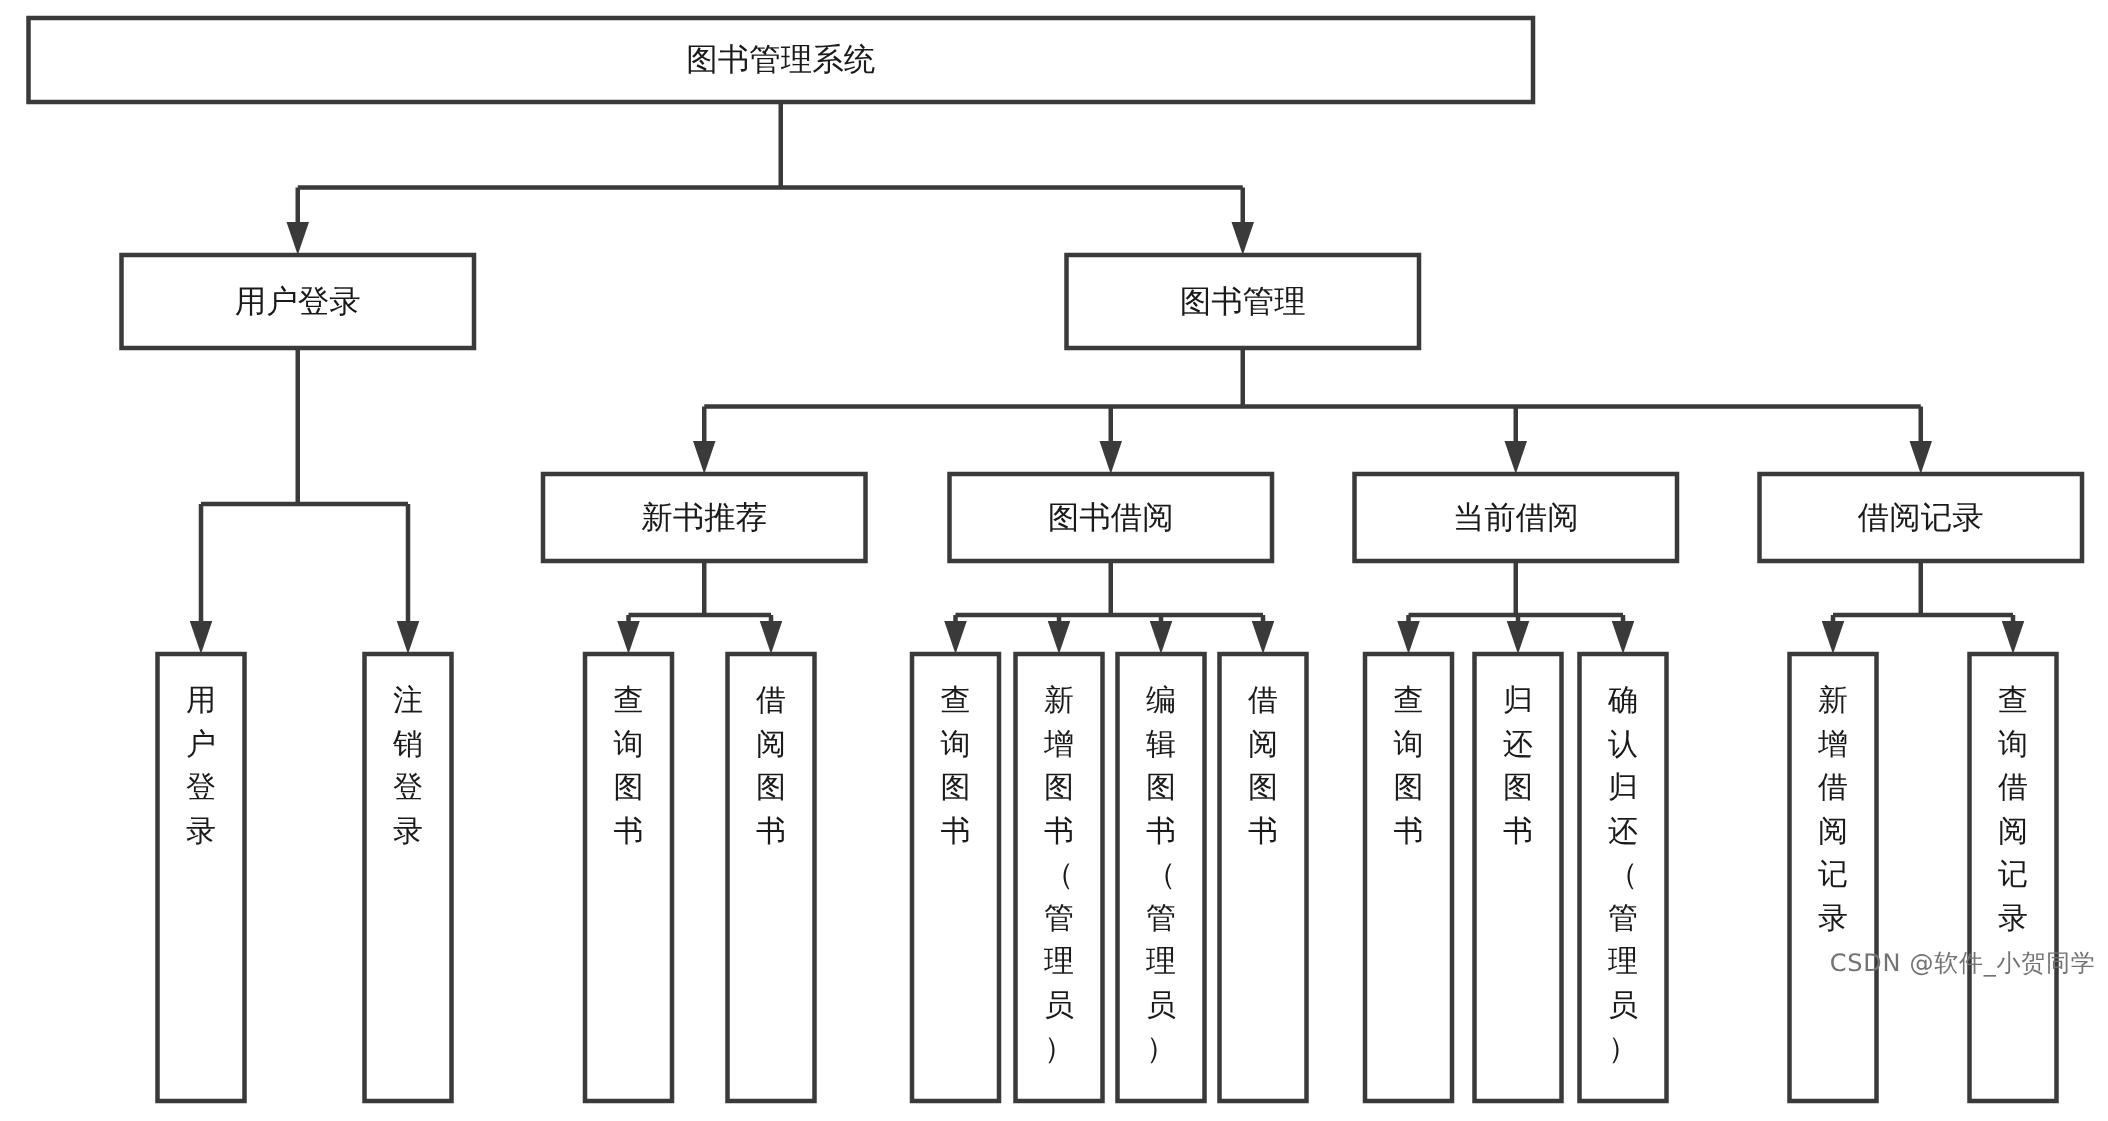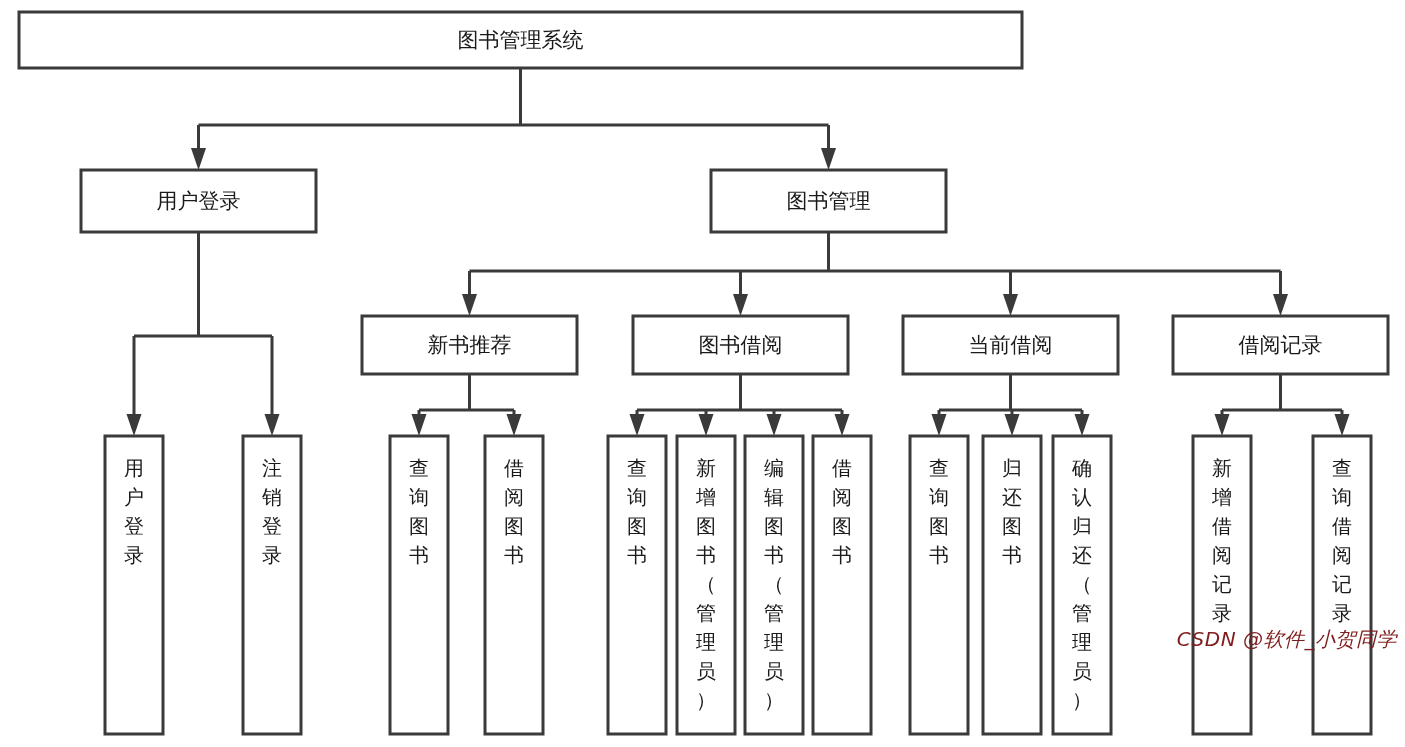--- a/index.html
+++ b/index.html
@@ -53,27 +53,26 @@
   }
   .connector-arrowhead {
     fill: #3a3a3a;
     stroke: none;
   }
   .watermark-text {
     position: absolute;
     right: 8px;
     bottom: 6px;
     font-family: "DejaVu Sans", "Liberation Sans", sans-serif;
-    font-size: 20px;
-    color: #7f1d1d;
+    font-size: 16px;
+    color: #737373;
     letter-spacing: 0.5px;
     user-select: none;
     pointer-events: none;
     white-space: nowrap;
-    font-style: italic;
   }
 </style>
 </head>
 <body>
 
 <div id="diagram-root">
   <svg class="diagram-canvas" viewBox="0 0 1405 747" xmlns="http://www.w3.org/2000/svg">
     <g id="edge-layer">
         <g>
           <path d="M 520.5 68 L 520.5 125" class="connector-line"></path>

